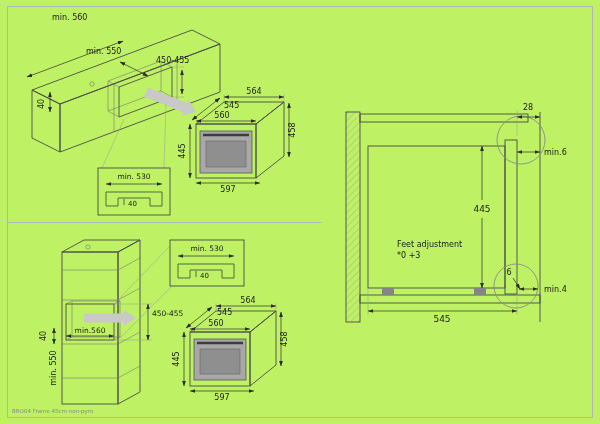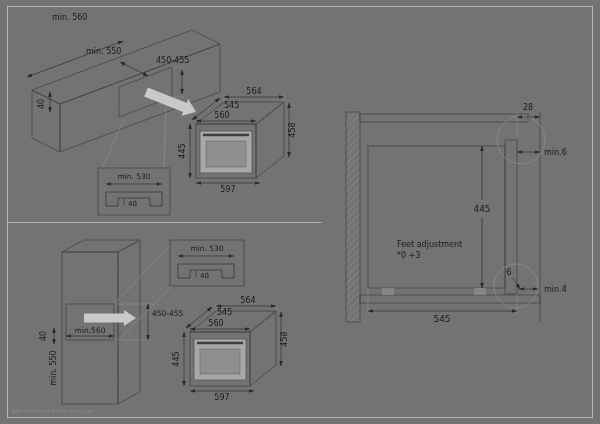--- a/index.html
+++ b/index.html
@@ -1,16 +1,16 @@
 <!DOCTYPE html>
 <html><head>
 <meta charset="utf-8">
 <style>
   html,body{margin:0;padding:0;background:#ffffff;}
-  .stage{width:600px;height:424px;position:relative;background:#737373;overflow:hidden;
+  .stage{width:600px;height:424px;position:relative;background:#bef264;overflow:hidden;
          font-family:"DejaVu Sans","Liberation Sans",sans-serif;}
   svg{display:block;}
   text{font-family:"DejaVu Sans","Liberation Sans",sans-serif;font-size:8px;fill:#1a1a1a;}
   .t7{font-size:7px}
   .t75{font-size:7.5px}
   .t9{font-size:9px}
   .t5{font-size:5.5px;fill:#8a8a8a}
   .mid{text-anchor:middle}
   .ln{stroke:#4a4a4a;stroke-width:0.9;fill:none}
   .lnt{stroke:#6f6f6f;stroke-width:0.55;fill:none}

